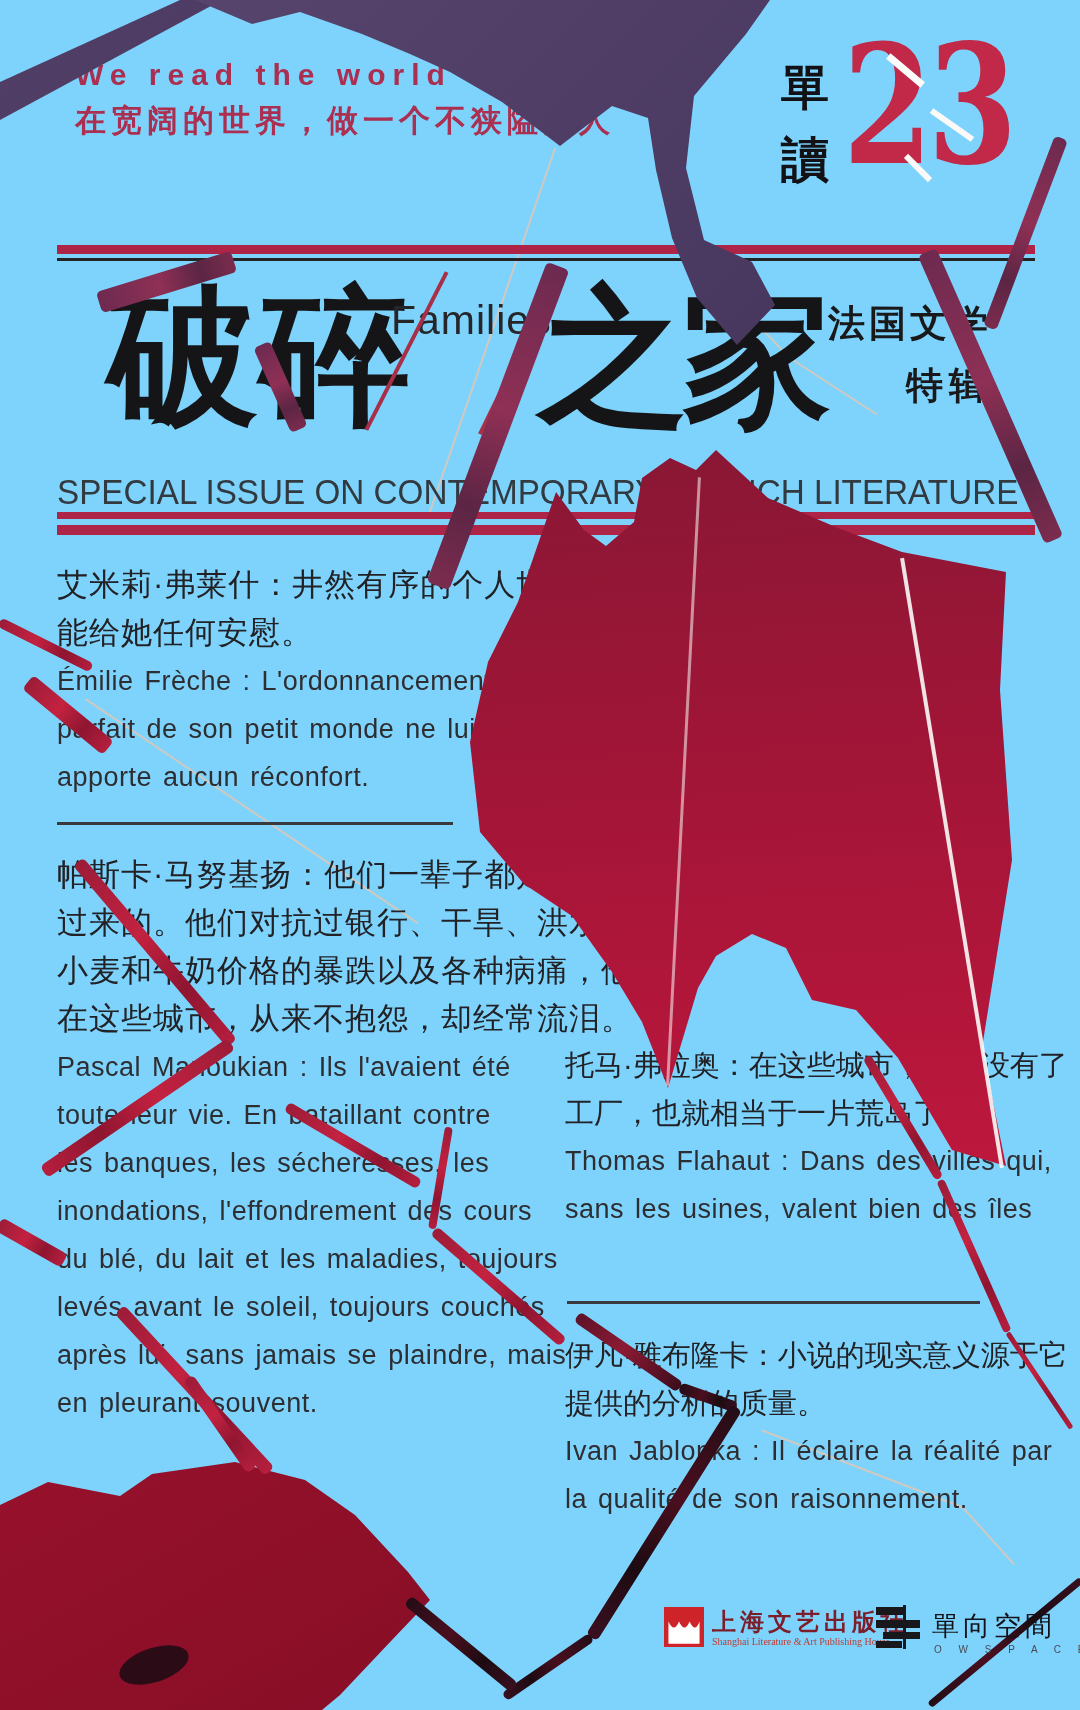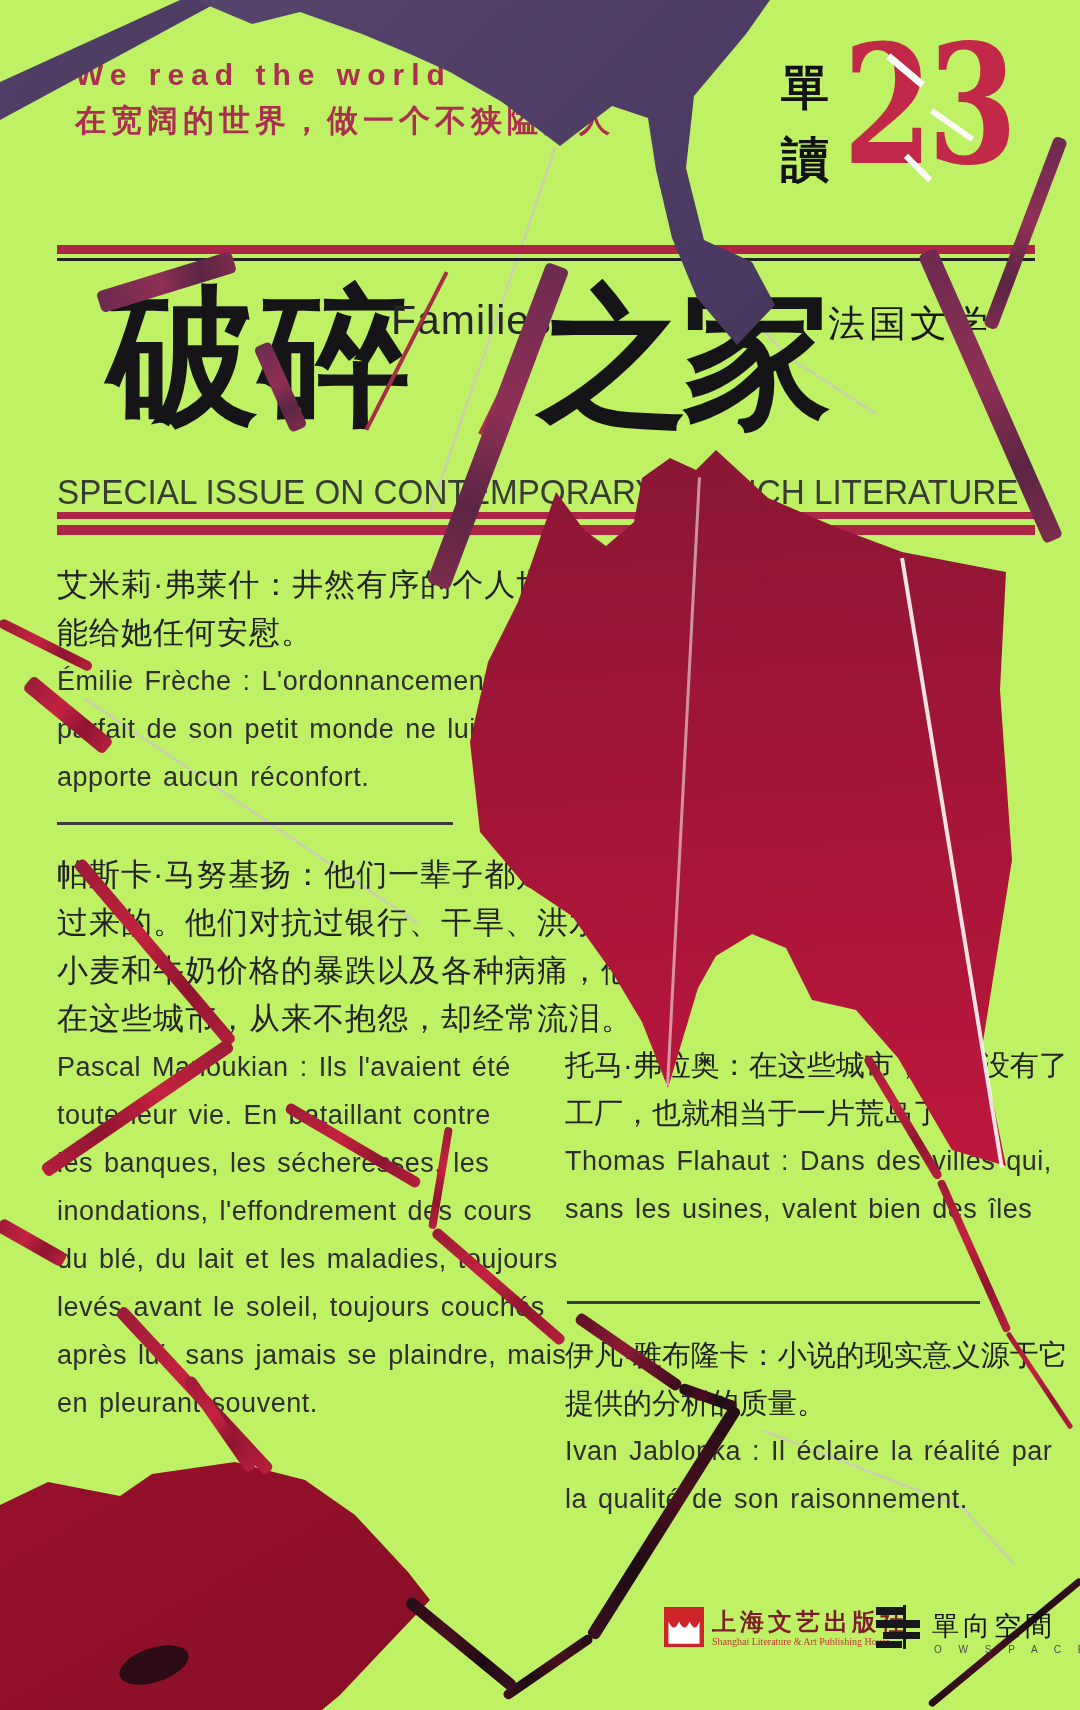--- a/index.html
+++ b/index.html
@@ -1,35 +1,35 @@
 <!DOCTYPE html>
 <html><head>
 <meta charset="utf-8">
 <style>
   html,body{margin:0;padding:0;background:#e8e6e3;}
   #poster{
     position:relative;width:1080px;height:1710px;margin:0 auto;
-    background:#bef264;overflow:hidden;
+    background:#7dd3fc;overflow:hidden;
     font-family:"Liberation Sans",sans-serif;color:#2e2e32;
   }
   
   .crk{position:absolute;height:2px;background:#cfc9c1;z-index:1;transform-origin:center;}
   
   .rule{position:absolute;background:#ad2446;z-index:3;}
   .rule-dark{position:absolute;background:#232326;z-index:3;}
   
   .tag-en{position:absolute;left:75px;top:58px;font-size:30px;font-weight:600;letter-spacing:7px;color:#ab2f50;z-index:3;white-space:nowrap;}
   .tag-zh{position:absolute;left:75px;top:100px;font-size:31px;font-weight:600;letter-spacing:5px;color:#ab2f50;z-index:3;white-space:nowrap;}
   .brand{position:absolute;left:781px;top:52px;z-index:3;font-family:"Liberation Serif",serif;font-size:48px;line-height:72px;color:#121216;font-weight:700;}
   .issue{position:absolute;left:843px;top:30px;z-index:3;font-family:"DejaVu Serif",serif;font-weight:700;
          font-size:165px;line-height:150px;letter-spacing:-6px;color:#c22847;transform:scaleX(.78);transform-origin:left top;}
   
   .t-zh{position:absolute;top:283px;z-index:3;font-family:"Liberation Serif",serif;font-size:150px;line-height:150px;letter-spacing:2px;color:#151517;font-weight:700;white-space:nowrap;}
   .t-en{position:absolute;left:391px;top:292px;z-index:3;font-size:41px;line-height:57px;letter-spacing:1px;color:#26262a;}
-  .edition{position:absolute;left:820px;width:172px;text-align:right;z-index:3;font-size:37px;color:#19191c;font-weight:400;}
+  .edition{position:absolute;left:820px;width:172px;text-align:right;z-index:3;font-size:37px;color:#19191c;font-weight:700;}
   .subtitle{position:absolute;left:57px;top:472px;z-index:3;font-size:35px;letter-spacing:0;color:#2c2c30;transform:scaleX(.95);transform-origin:left top;white-space:nowrap;opacity:.92;}
   
   .qblock{position:absolute;z-index:3;}
   .ql{height:48px;line-height:48px;white-space:nowrap;}
   .zh{font-size:31px;letter-spacing:1px;color:#222226;}
   .fr{font-size:27px;letter-spacing:.5px;word-spacing:3px;color:#2e2e32;}
   .zh2{font-size:29px;letter-spacing:0;color:#222226;}
   .qdiv{position:absolute;height:3px;background:#3a3a3e;z-index:3;}
   
   .shape{position:absolute;left:0;top:0;width:1080px;height:1710px;z-index:5;}
@@ -79,20 +79,21 @@
 
   <div class="rule" style="left:57px;top:245px;width:978px;height:9px;"></div>
   <div class="rule-dark" style="left:57px;top:258px;width:978px;height:3px;"></div>
 
   <div class="t-zh" style="left:60px;margin-left:48px;">破碎</div>
   <div class="t-en">
     <div>Families</div>
   </div>
   <div class="t-zh" style="left:538px;letter-spacing:-6px;">之家</div>
   <div class="edition" style="top:299px;letter-spacing:4px;">法国文学</div>
+  <div class="edition" style="top:361px;letter-spacing:6px;">特辑</div>
   <div class="slash" style="left:318px;top:349px;width:177px;transform:rotate(-63deg);"></div>
   <div class="slash" style="left:428px;top:349px;width:185px;transform:rotate(-64deg);"></div>
 
   <div class="subtitle">SPECIAL ISSUE ON CONTEMPORARY FRENCH LITERATURE</div>
 
   <div class="rule" style="left:57px;top:512px;width:978px;height:7px;"></div>
   <div class="rule" style="left:57px;top:525px;width:978px;height:10px;"></div>
 
   <div class="qblock" style="left:57px;top:561px;">
     <div class="ql zh">艾米莉·弗莱什：井然有序的个人世界没</div>

